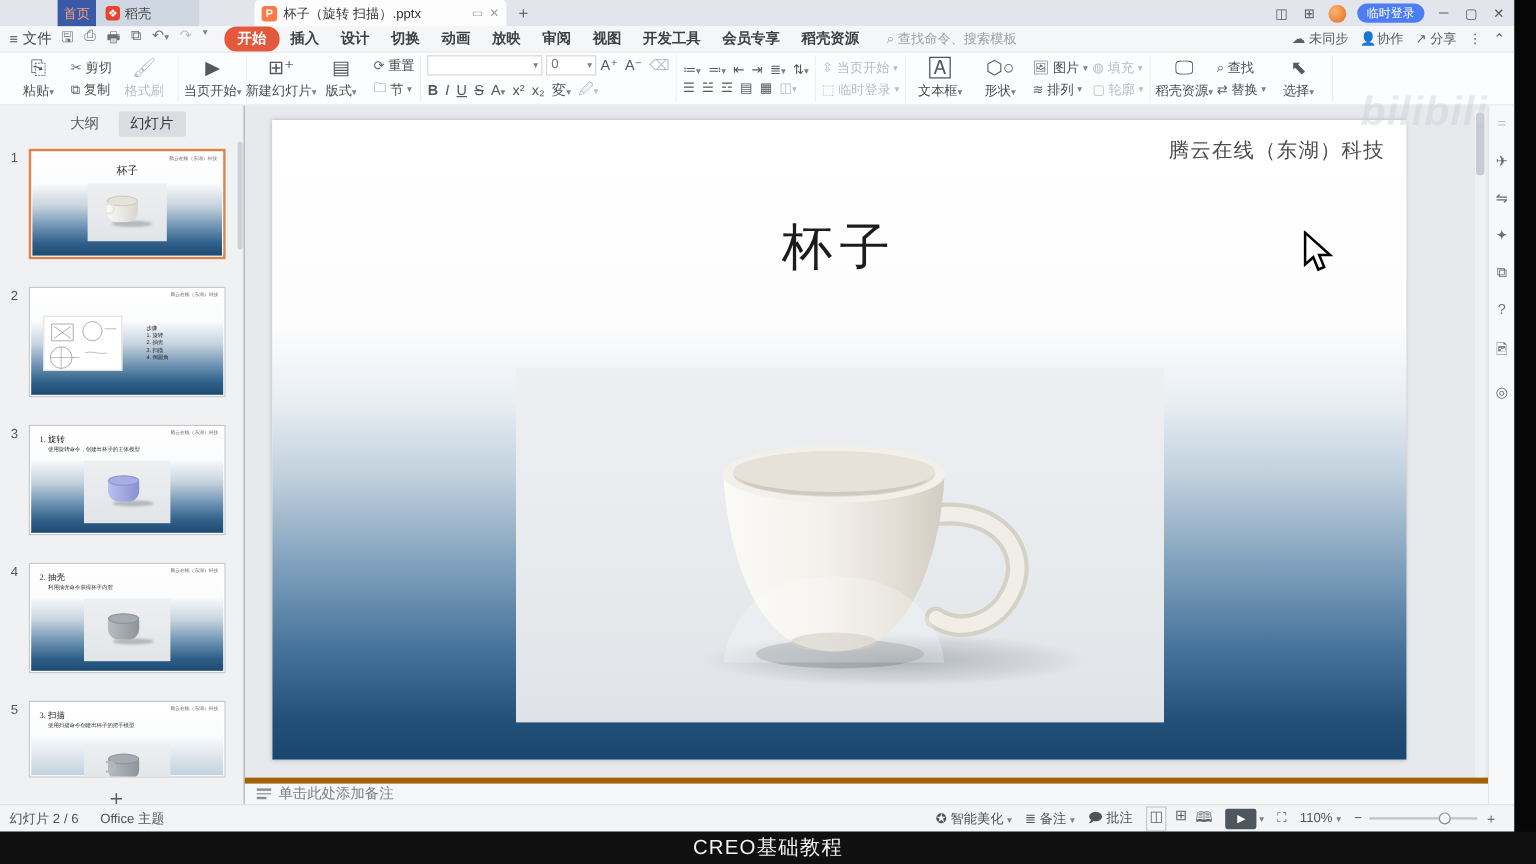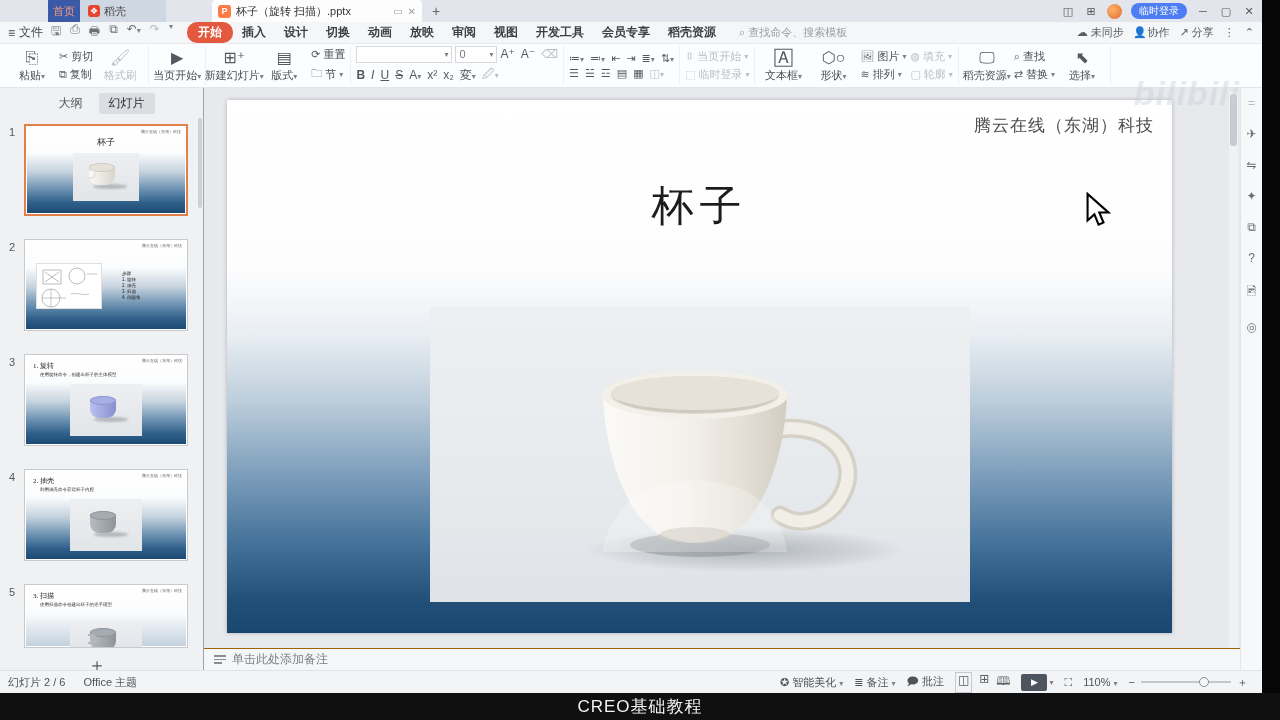--- a/index.html
+++ b/index.html
@@ -81,21 +81,21 @@
   #slide { position:absolute; left:23px; top:12px; width:945px; height:533px;
     background:linear-gradient(180deg,#ffffff 0%,#fdfdfe 32%,#e9eef3 44%,#bfcfdc 56%,#7e9fbc 70%,#416f97 84%,#224f78 94%,#1a4770 100%);
     box-shadow:0 0 4px rgba(0,0,0,.25); }
   .slide-header { position:absolute; top:14px; right:18px; font-size:17px; color:#4c4c4c; font-family:"Liberation Serif","DejaVu Serif",serif; letter-spacing:1px; }
   .slide-title { position:absolute; top:78px; width:100%; text-align:center; font-size:42px; color:#1c1c1c; font-family:"Liberation Serif","DejaVu Serif",serif; letter-spacing:6px; }
   .photo { position:absolute; left:203px; top:207px; width:540px; height:295px; background:linear-gradient(180deg,#edeff1 0%,#e7eaed 60%,#dfe3e7 100%); }
   .canvas-sb { position:absolute; right:2px; top:4px; width:9px; height:556px; background:#f0f1f3; }
   .canvas-sb .tmb { position:absolute; left:1px; top:2px; width:7px; height:52px; background:#c7cad0; border-radius:3px; }
 
   
-  #notesbar { left:204px; top:648px; width:1036px; height:22px; background:#f5f6f8; border-top:1px solid #a16207; display:flex; align-items:center; gap:6px; padding-left:10px; color:#7a7e84; font-size:12px; }
+  #notesbar { left:204px; top:648px; width:1036px; height:22px; background:#f5f6f8; border-top:5px solid #a16207; display:flex; align-items:center; gap:6px; padding-left:10px; color:#7a7e84; font-size:12px; }
   .notes-ic { display:inline-block; width:12px; }
   .notes-ic i { display:block; height:1.5px; background:#8a8e94; margin:2px 0; }
   #statusbar { left:0; top:670px; width:1262px; height:23px; background:#f3f4f6; border-top:1px solid #e0e2e5; display:flex; align-items:center; font-size:11px; color:#4f5257; }
   #statusbar .lft { display:flex; gap:18px; padding-left:8px; }
   #statusbar .rgt { margin-left:auto; display:flex; align-items:center; gap:11px; padding-right:14px; white-space:nowrap; }
   .view-ics { display:flex; gap:7px; font-size:12px; color:#5a5e64; }
   .play-btn { width:26px; height:17px; background:#4e555e; color:#fff; font-size:9px; display:flex; align-items:center; justify-content:center; border-radius:2px; }
   .zoom-slider { display:flex; align-items:center; gap:6px; }
   .zs-line { width:90px; height:2px; background:#c3c6cb; position:relative; }
   .zs-knob { position:absolute; left:58px; top:-4px; width:10px; height:10px; border:1.5px solid #8a8e95; border-radius:50%; background:#f6f7f8; }

